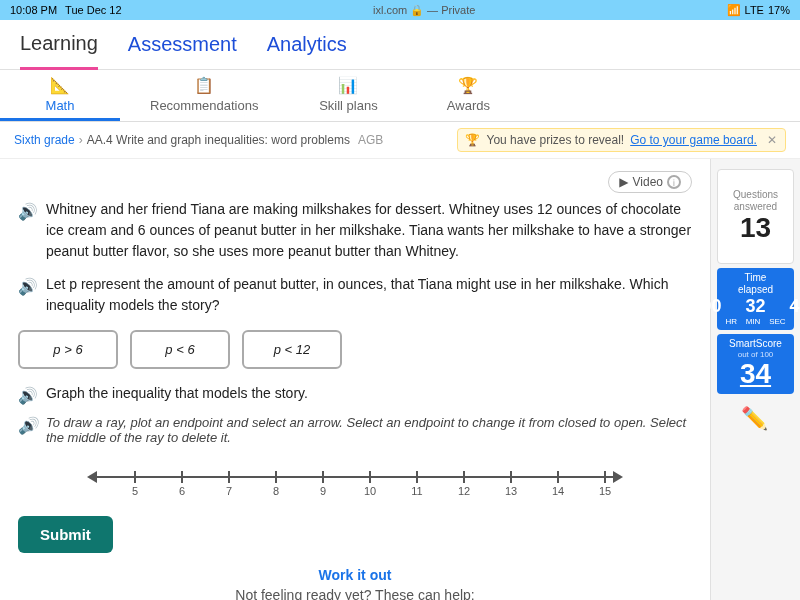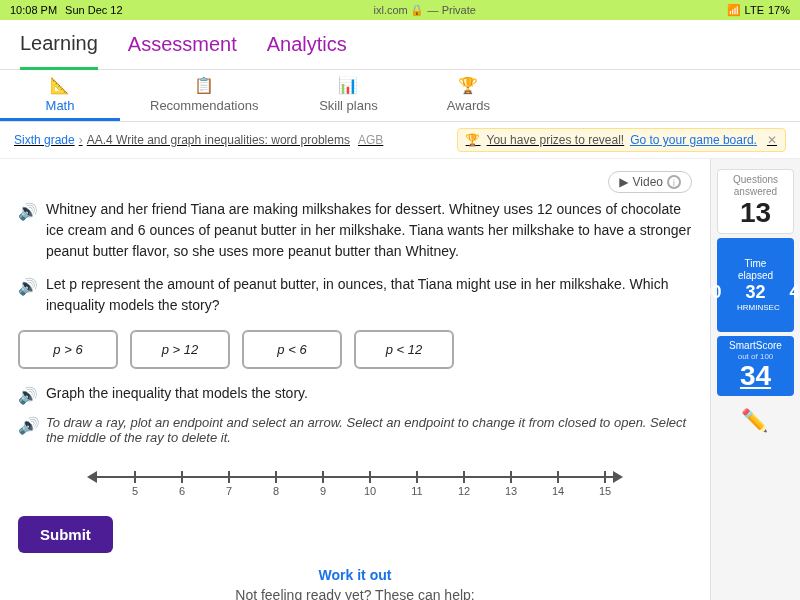--- a/index.html
+++ b/index.html
@@ -1,20 +1,20 @@
 <!DOCTYPE html>
 <html><head>
   <meta charset="utf-8">
   <style>
     * { box-sizing: border-box; margin: 0; padding: 0; }
     body { font-family: -apple-system, BlinkMacSystemFont, 'Segoe UI', Arial, sans-serif; background: #fff; width: 800px; height: 600px; overflow: hidden; font-size: 14px; }
 
     
     .status-bar {
-      background: #bef264;
+      background: #7dd3fc;
       display: flex;
       justify-content: space-between;
       align-items: center;
       padding: 2px 10px;
       font-size: 11px;
       color: #000;
       height: 20px;
     }
     .status-bar-left { display: flex; gap: 8px; align-items: center; }
     .status-bar-center { font-size: 11px; color: #555; }
@@ -25,29 +25,29 @@
       background: #fff;
       display: flex;
       align-items: center;
       padding: 0 20px;
       height: 50px;
       border-bottom: 1px solid #e0e0e0;
     }
     .top-nav-item {
       font-size: 20px;
       font-weight: 500;
-      color: #a21caf;
+      color: #1d4ed8;
       margin-right: 30px;
       cursor: pointer;
       padding: 12px 0;
       text-decoration: none;
     }
     .top-nav-item.active {
       color: #333;
-      border-bottom: 3px solid #22c55e;
+      border-bottom: 3px solid #ec4899;
     }
 
     
     .sub-nav {
       display: flex;
       border-bottom: 1px solid #ddd;
       background: #fff;
       height: 52px;
     }
     .sub-nav-item {
@@ -71,21 +71,20 @@
 
     
     .breadcrumb-bar {
       display: flex;
       align-items: center;
       justify-content: space-between;
       padding: 6px 14px;
       background: #fff;
       border-bottom: 1px solid #eee;
       font-size: 12px;
-      text-decoration: underline;
     }
     .breadcrumb-left { display: flex; align-items: center; gap: 4px; color: #555; }
     .breadcrumb-link { color: #1a73e8; cursor: pointer; }
     .breadcrumb-sep { color: #999; }
     .breadcrumb-current { color: #555; font-weight: 500; }
     .breadcrumb-code { color: #999; margin-left: 4px; }
     .breadcrumb-right {
       display: flex;
       align-items: center;
       gap: 6px;
@@ -187,21 +186,21 @@
 
     
     .number-line-container {
       margin: 8px 0 16px 0;
       padding: 0 10px;
     }
     .number-line-svg { width: 100%; }
 
     
     .submit-btn {
-      background: #4c1d95;
+      background: #0f766e;
       color: #fff;
       border: none;
       border-radius: 6px;
       padding: 10px 22px;
       font-size: 15px;
       font-weight: 600;
       cursor: pointer;
       margin-bottom: 14px;
     }
 
@@ -228,41 +227,41 @@
       gap: 0;
       border-left: 1px solid #e0e0e0;
     }
 
     .qa-box {
       background: #fff;
       border: 1px solid #ddd;
       border-radius: 4px;
       width: 100%;
       text-align: center;
-      padding: 4px 4px;
+      padding: 19px 4px;
       margin-bottom: 4px;
     }
     .qa-label {
       font-size: 10px;
       color: #888;
       line-height: 1.2;
     }
     .qa-number {
       font-size: 28px;
       font-weight: 700;
       color: #222;
       line-height: 1.1;
     }
 
     .time-box {
       background: #1a73e8;
       border-radius: 4px;
       width: 100%;
       text-align: center;
-      padding: 20px;
+      padding: 4px;
       margin-bottom: 4px;
       color: #fff;
     }
     .time-label { font-size: 10px; line-height: 1.2; }
     .time-display { display: flex; justify-content: center; gap: 12px; align-items: baseline; }
     .time-num { font-size: 18px; font-weight: 700; }
     .time-unit-row { display: flex; justify-content: space-around; font-size: 8px; }
 
     .smart-score-box {
       background: #1a73e8;
@@ -281,21 +280,21 @@
 
     
     .math { font-style: italic; }
   </style>
 </head>
 <body>
 
 <div class="status-bar">
   <div class="status-bar-left">
     <span>10:08 PM</span>
-    <span>Sun Dec 12</span>
+    <span>Tue Dec 12</span>
   </div>
   <div class="status-bar-center">
     <span>ixl.com</span>
     🔒 —
     <span>Private</span>
   </div>
   <div class="status-bar-right">
     <span>📶</span>
     <span>LTE</span>
     <span>17%</span>
@@ -363,21 +362,20 @@
 
     
     <div class="question-text">
       <span class="speaker-icon">🔊</span>
       <span>Let p represent the amount of peanut butter, in ounces, that Tiana might use in her milkshake. Which inequality models the story?</span>
     </div>
 
     
     <div class="answer-choices">
       <button class="answer-btn"><span class="math">p &gt; 6</span></button>
-      <button class="answer-btn"><span class="math">p &gt; 12</span></button>
       <button class="answer-btn"><span class="math">p &lt; 6</span></button>
       <button class="answer-btn"><span class="math">p &lt; 12</span></button>
     </div>
 
     
     <div class="graph-instruction">
       <span class="speaker-icon">🔊</span>
       <span>Graph the inequality that models the story.</span>
     </div>
 

